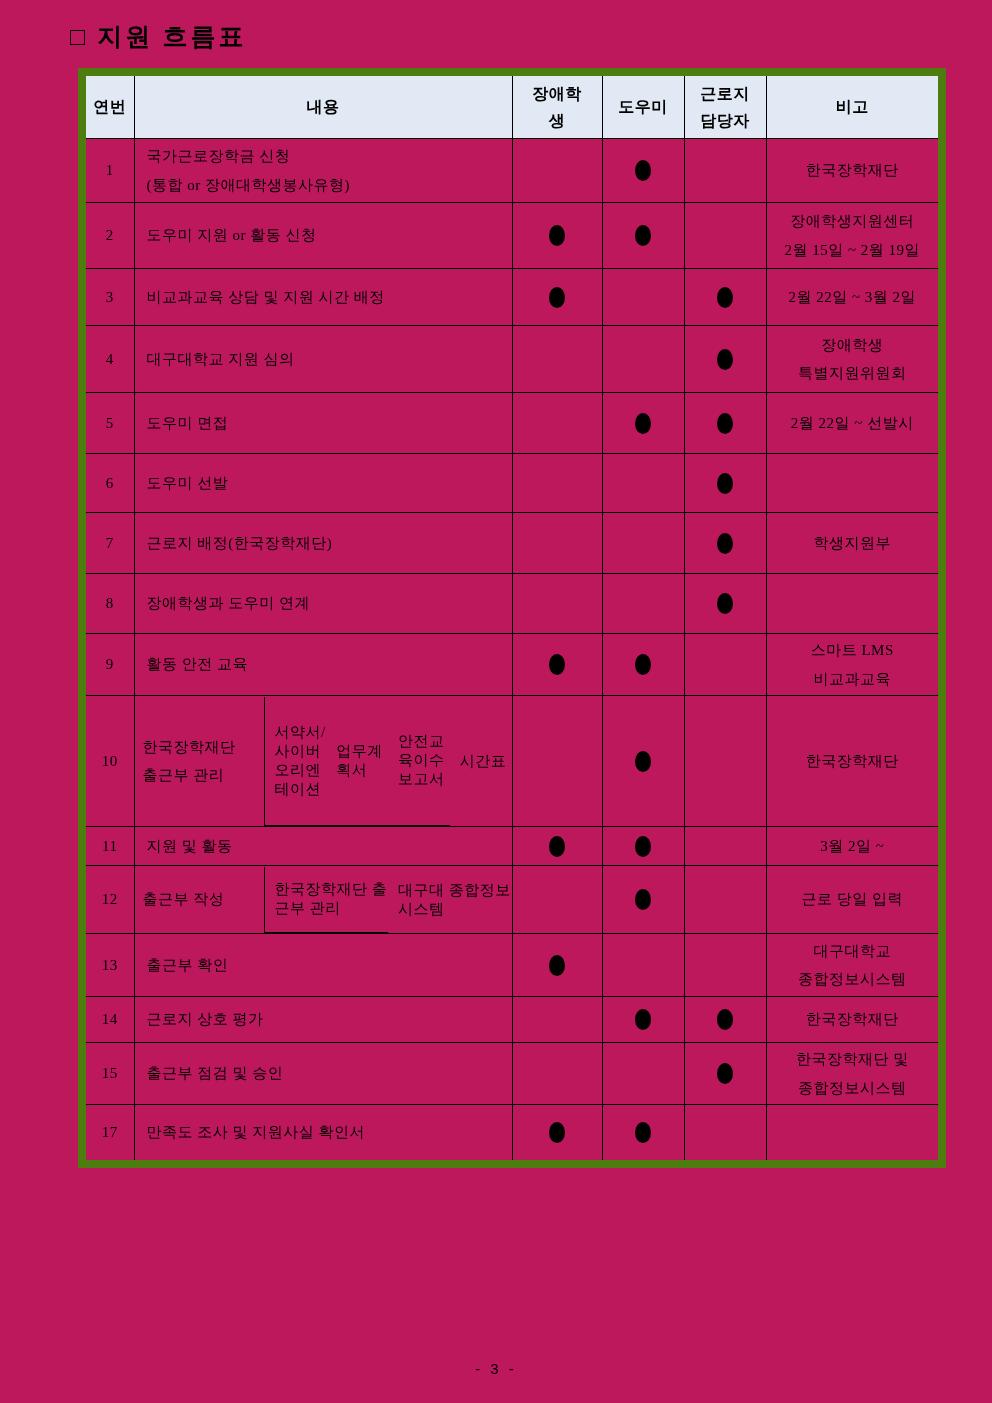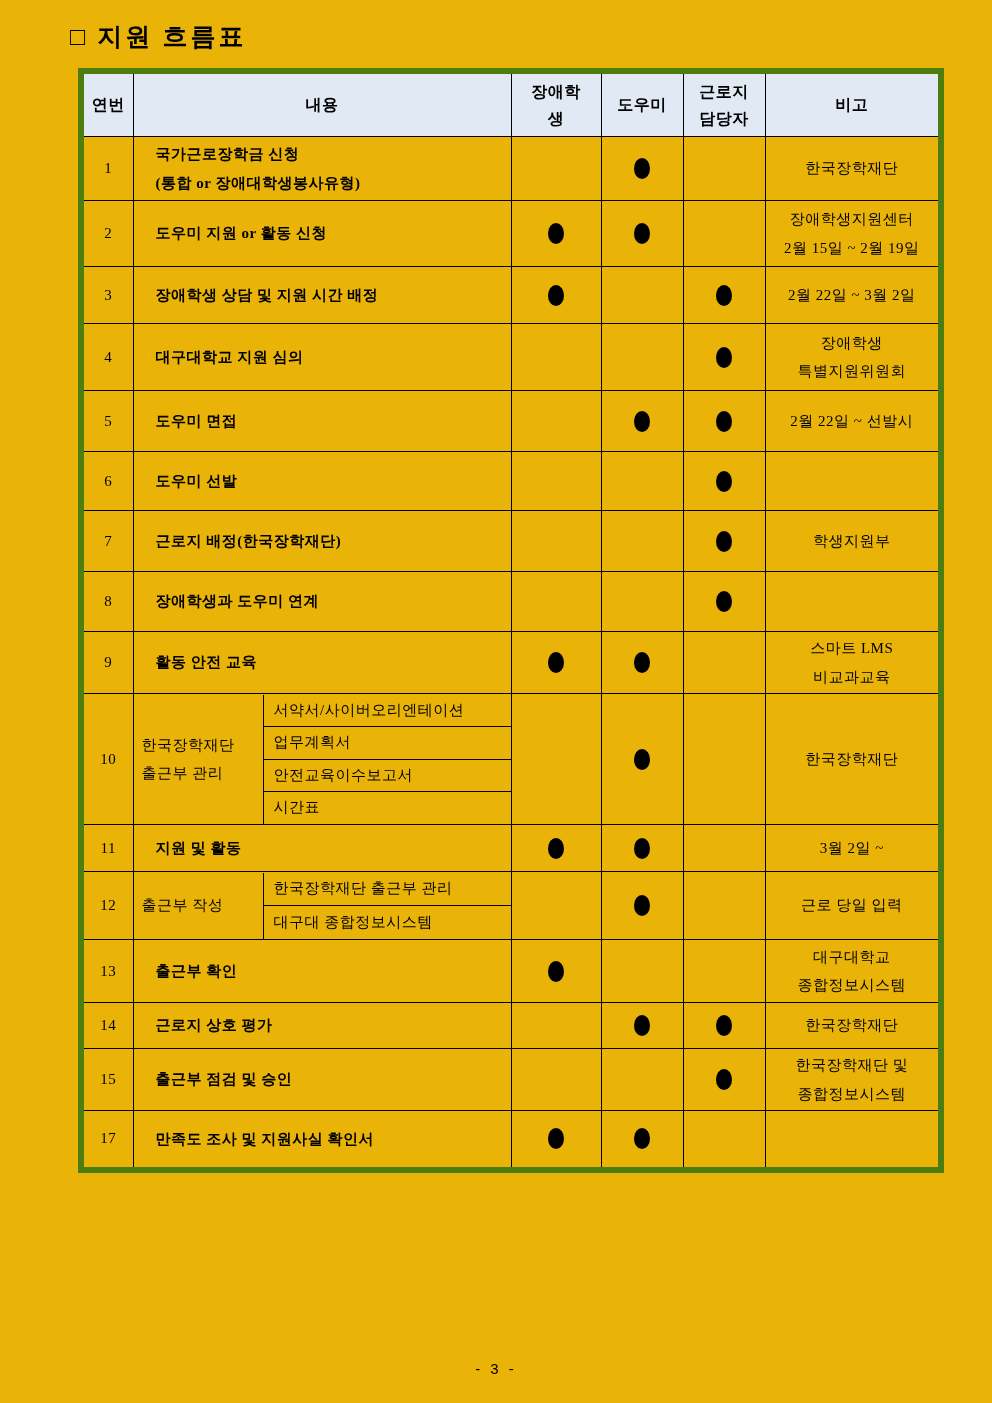--- a/index.html
+++ b/index.html
@@ -1,84 +1,84 @@
 <!DOCTYPE html>
 <html><head>
 <meta charset="utf-8">
 <style>
   html,body{margin:0;padding:0;}
   body{
     width:992px;height:1403px;background:#ffffff;
     font-family:"Liberation Serif","DejaVu Serif",serif;
     color:#000;
   }
-  .page{position:relative;width:992px;height:1403px;background:#eab308;overflow:hidden;}
+  .page{position:relative;width:992px;height:1403px;background:#be185d;overflow:hidden;}
   .title{
     position:absolute;left:70px;top:20px;margin:0;
     font-size:25px;font-weight:bold;letter-spacing:3px;
   }
   table.flow-table{
     position:absolute;left:78px;top:68px;width:860px;
     border-collapse:collapse;table-layout:fixed;
-    border:6px solid #4d7c0f;
+    border:8px solid #4d7c0f;
   }
   .flow-table th,.flow-table td{
     border:1px solid #000;
     padding:2px 4px;
     vertical-align:middle;
     white-space:pre-line;
     font-size:15px;
     letter-spacing:0.5px;
     overflow:hidden;
   }
   .flow-table thead th{
     background:#e1eaf4;
     font-weight:bold;
     font-size:16px;
     text-align:center;
     line-height:1.7;
     height:58px;
   }
   td.cell-no{text-align:center;}
-  td.cell-content{text-align:left;padding-left:22px;line-height:1.9;font-weight:bold;}
+  td.cell-content{text-align:left;padding-left:12px;line-height:1.9;}
   td.cell-mark{text-align:center;padding:0;}
   td.cell-note{text-align:center;line-height:1.9;}
   .dot{
     width:16px;height:21px;border-radius:50%;
     background:#000;margin:0 auto;
   }
   
   td.cell-split{padding:0;}
   .split-wrap{display:flex;width:100%;}
   .split-label{
     width:130px;flex:0 0 130px;
     display:flex;align-items:center;
     padding-left:8px;box-sizing:border-box;
     border-right:1px solid #000;
     white-space:pre-line;line-height:1.9;
   }
-  .split-items{flex:1;display:flex;flex-direction:column;}
+  .split-items{flex:1;display:flex;}
   .split-item{
     flex:1;display:flex;align-items:center;
     padding-left:10px;border-bottom:1px solid #000;
   }
   .split-item:last-child{border-bottom:none;}
   
   tbody tr:nth-child(1){height:64px}
   tbody tr:nth-child(2){height:66px}
   tbody tr:nth-child(3){height:57px}
   tbody tr:nth-child(4){height:67px}
   tbody tr:nth-child(5){height:61px}
   tbody tr:nth-child(6){height:59px}
   tbody tr:nth-child(7){height:61px}
   tbody tr:nth-child(8){height:60px}
   tbody tr:nth-child(9){height:61px}
   tbody tr:nth-child(10){height:131px}
   tbody tr:nth-child(10) .split-wrap{height:129px}
-  tbody tr:nth-child(11){height:47px}
+  tbody tr:nth-child(11){height:39px}
   tbody tr:nth-child(12){height:68px}
   tbody tr:nth-child(12) .split-wrap{height:66px}
   tbody tr:nth-child(13){height:63px}
   tbody tr:nth-child(14){height:46px}
   tbody tr:nth-child(15){height:61px}
   tbody tr:nth-child(16){height:59px}
   tbody tr:nth-child(17){height:72px}
   .footer{
     position:absolute;left:0;right:0;top:1360px;
     text-align:center;font-size:15px;letter-spacing:3px;
@@ -127,21 +127,21 @@
           <td class="cell-no">2</td>
           <td class="cell-content">도우미 지원 or 활동 신청</td>
           <td class="cell-mark"><div class="dot"></div></td>
           <td class="cell-mark"><div class="dot"></div></td>
           <td class="cell-mark"></td>
           <td class="cell-note">장애학생지원센터
 2월 15일 ~ 2월 19일</td>
         </tr>
         <tr>
           <td class="cell-no">3</td>
-          <td class="cell-content">장애학생 상담 및 지원 시간 배정</td>
+          <td class="cell-content">비교과교육 상담 및 지원 시간 배정</td>
           <td class="cell-mark"><div class="dot"></div></td>
           <td class="cell-mark"></td>
           <td class="cell-mark"><div class="dot"></div></td>
           <td class="cell-note">2월 22일 ~ 3월 2일</td>
         </tr>
         <tr>
           <td class="cell-no">4</td>
           <td class="cell-content">대구대학교 지원 심의</td>
           <td class="cell-mark"></td>
           <td class="cell-mark"></td>

